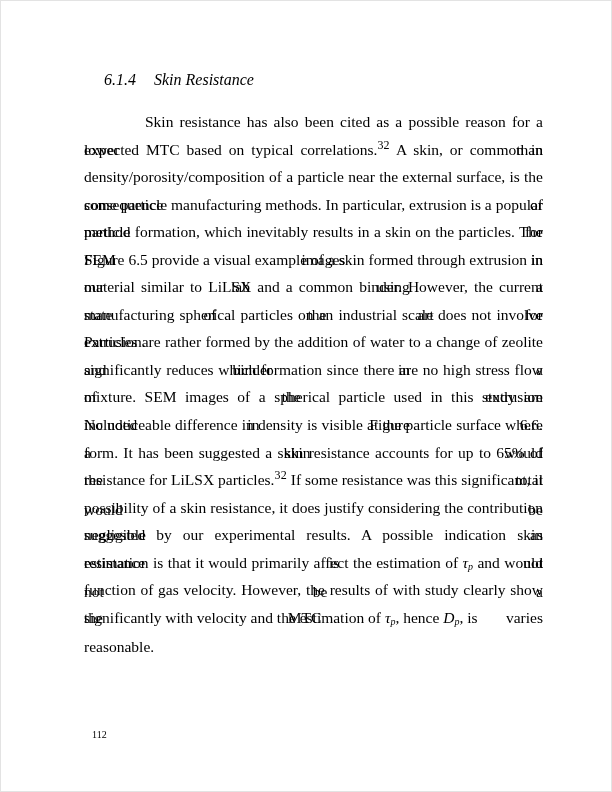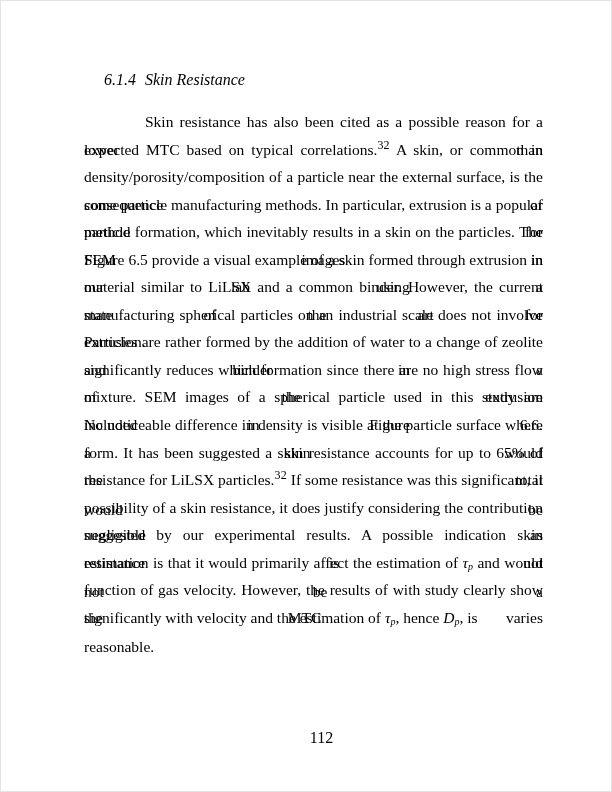--- a/index.html
+++ b/index.html
@@ -18,21 +18,21 @@
     background: #ffffff;
     border: 1px solid #e3e3e3;
   }
   .heading {
     position: absolute;
     left: 103px; top: 70px;
     font-size: 16px;
     font-style: italic;
     white-space: nowrap;
   }
-  .heading .hnum { margin-right: 9px; }
+  .heading .hnum { margin-right: 18px; }
   .para {
     position: absolute;
     left: 83px; top: 107px;
     width: 459px;
     font-size: 15.5px;
   }
   .line {
     line-height: 27.55px;
     height: 27.55px;
     overflow: visible;
@@ -52,22 +52,22 @@
   .sub {
     font-style: italic;
     font-size: 10px;
     position: relative;
     top: 2.5px;
   }
   .pagenum {
     position: absolute;
     left: 91px; top: 728px;
     width: 459px;
-    text-align: center;
-    font-size: 16px;
+    text-align: left;
+    font-size: 10px;
   }
 </style>
 </head>
 <body>
 
 <div class="page">
 
   <div class="heading">
     <span class="hnum">6.1.4</span><span>Skin Resistance</span>
   </div>

